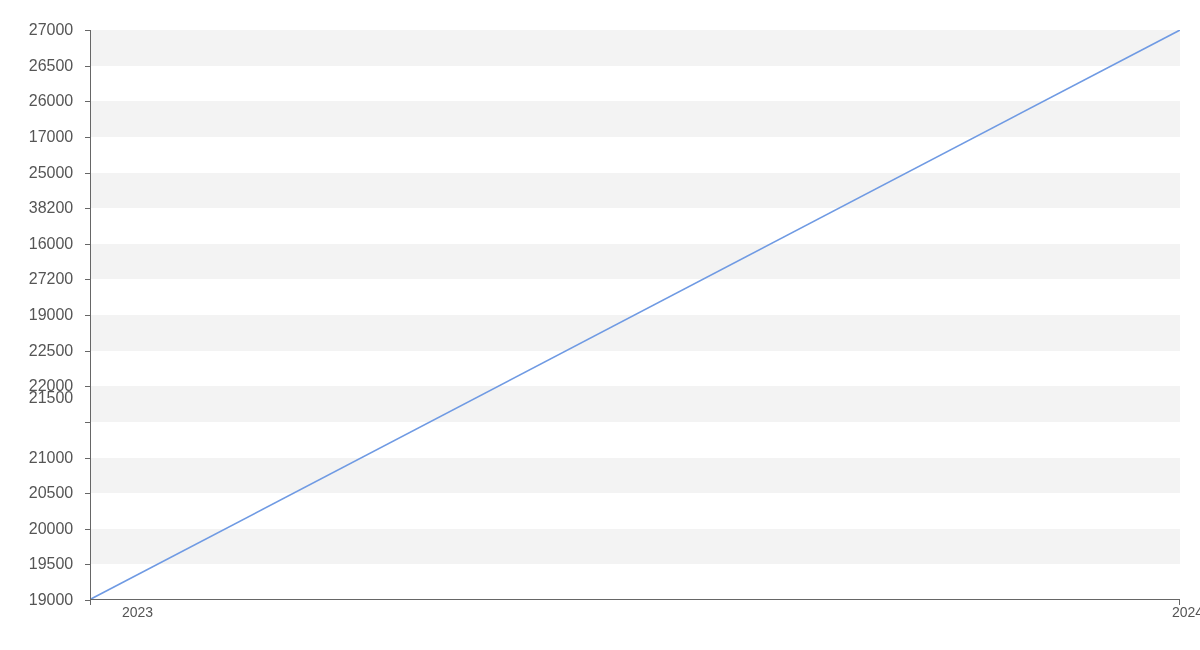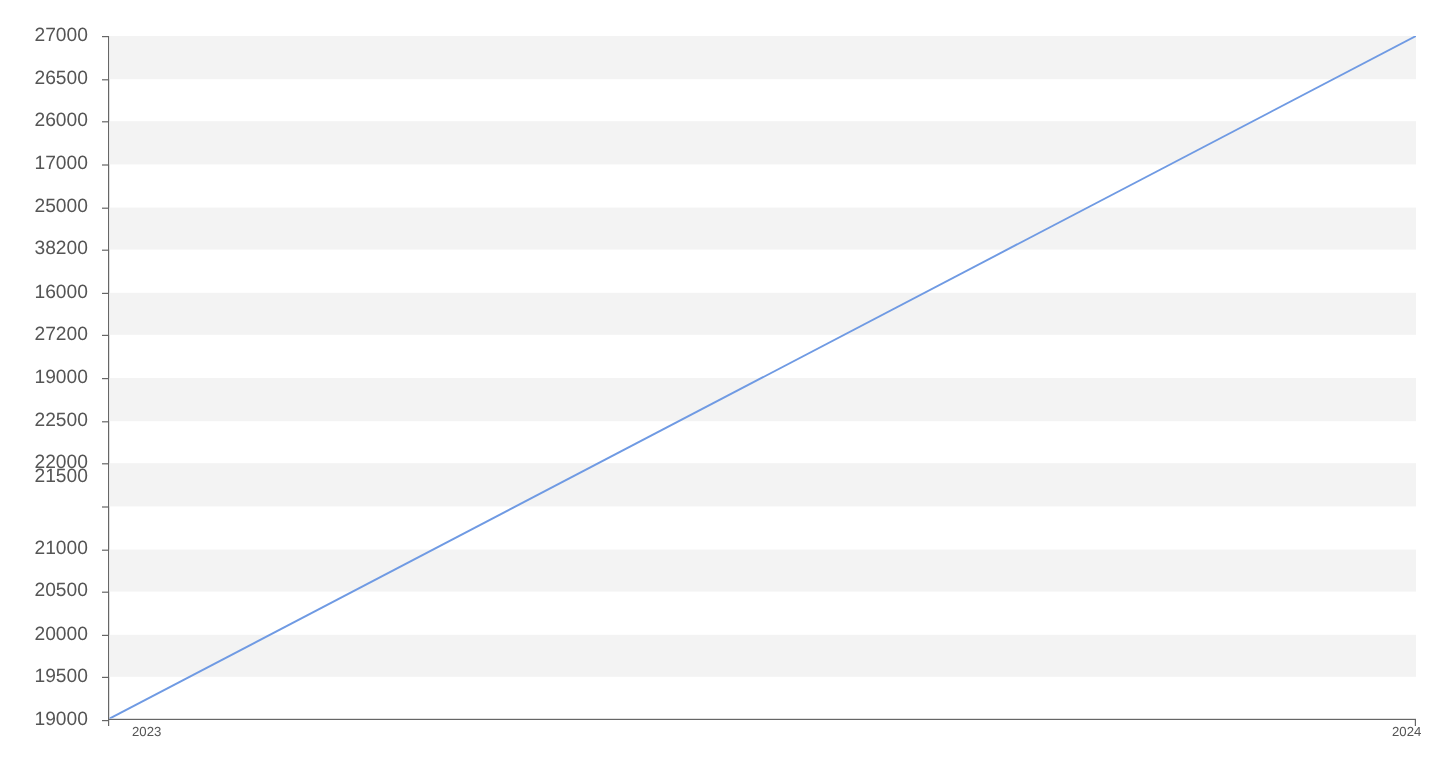--- a/index.html
+++ b/index.html
@@ -50,24 +50,25 @@
     right: 1114px;
     width: 70px;
     text-align: center;
     font-size: 16px;
     color: #555;
     transform: translateY(-50%);
   }
   .x-label {
     position: absolute;
     top: 604px;
-    font-size: 11px;
+    font-size: 14px;
     color: #555;
     transform: translateX(-50%);
     white-space: nowrap;
+    margin-left: 12px;
   }
   .tick-y {
     position: absolute;
     left: 85px;
     width: 5px;
     height: 1px;
     background: #666;
   }
   .tick-x {
     position: absolute;

